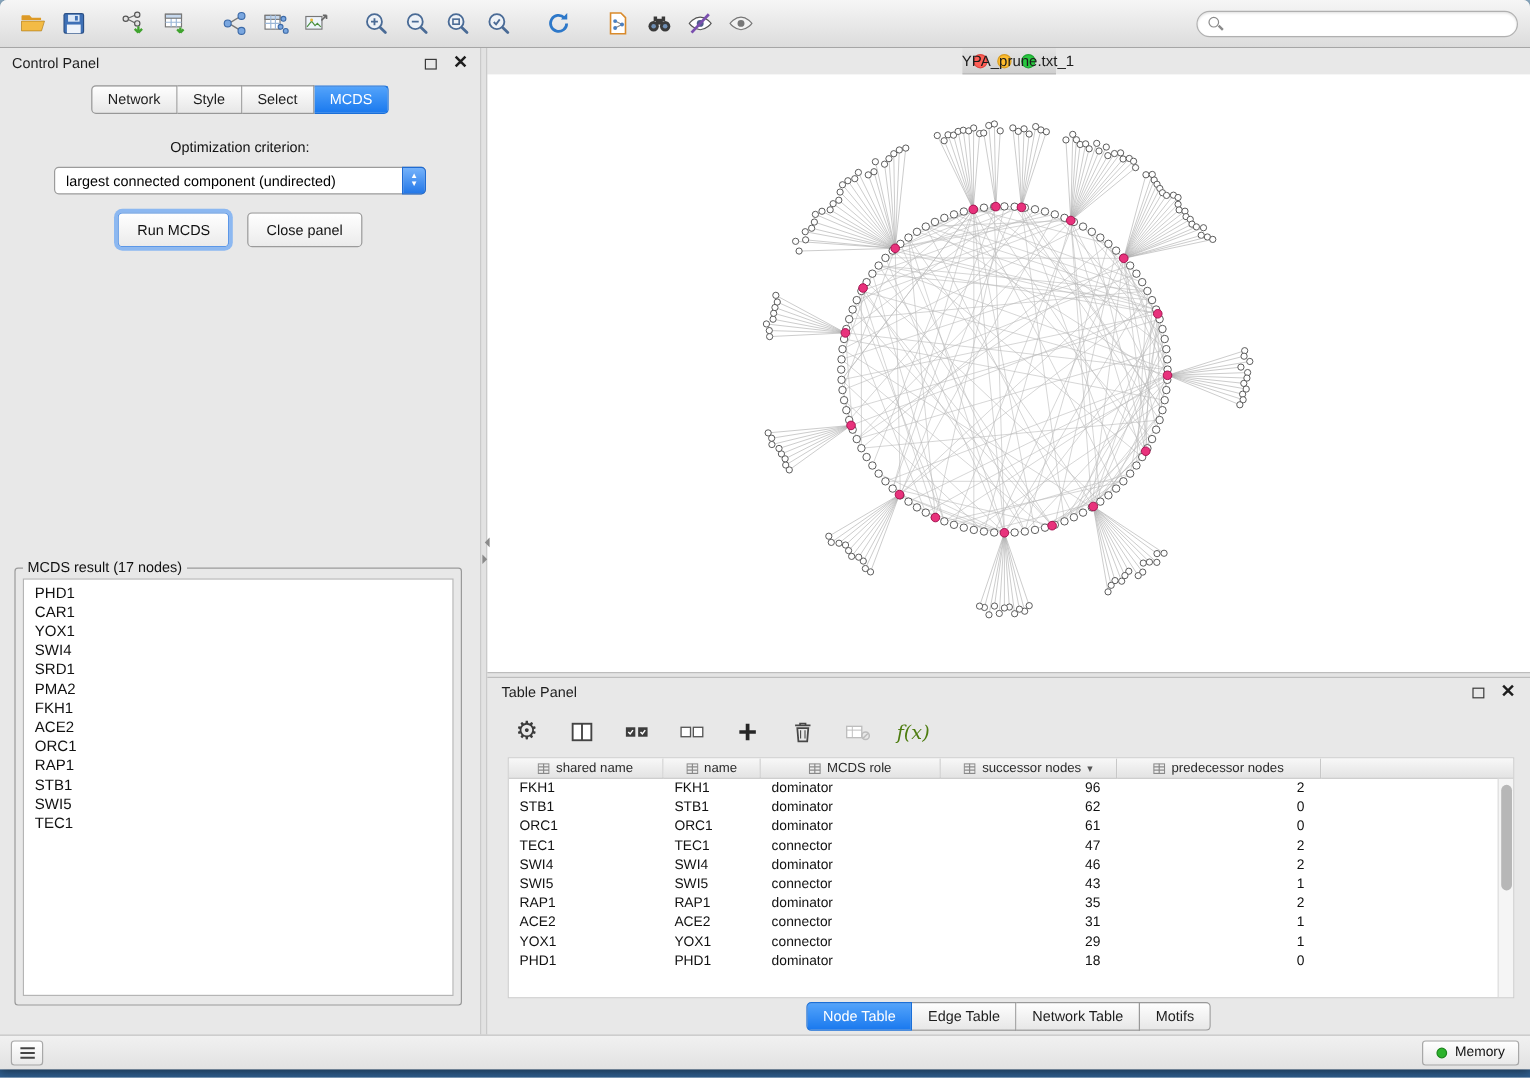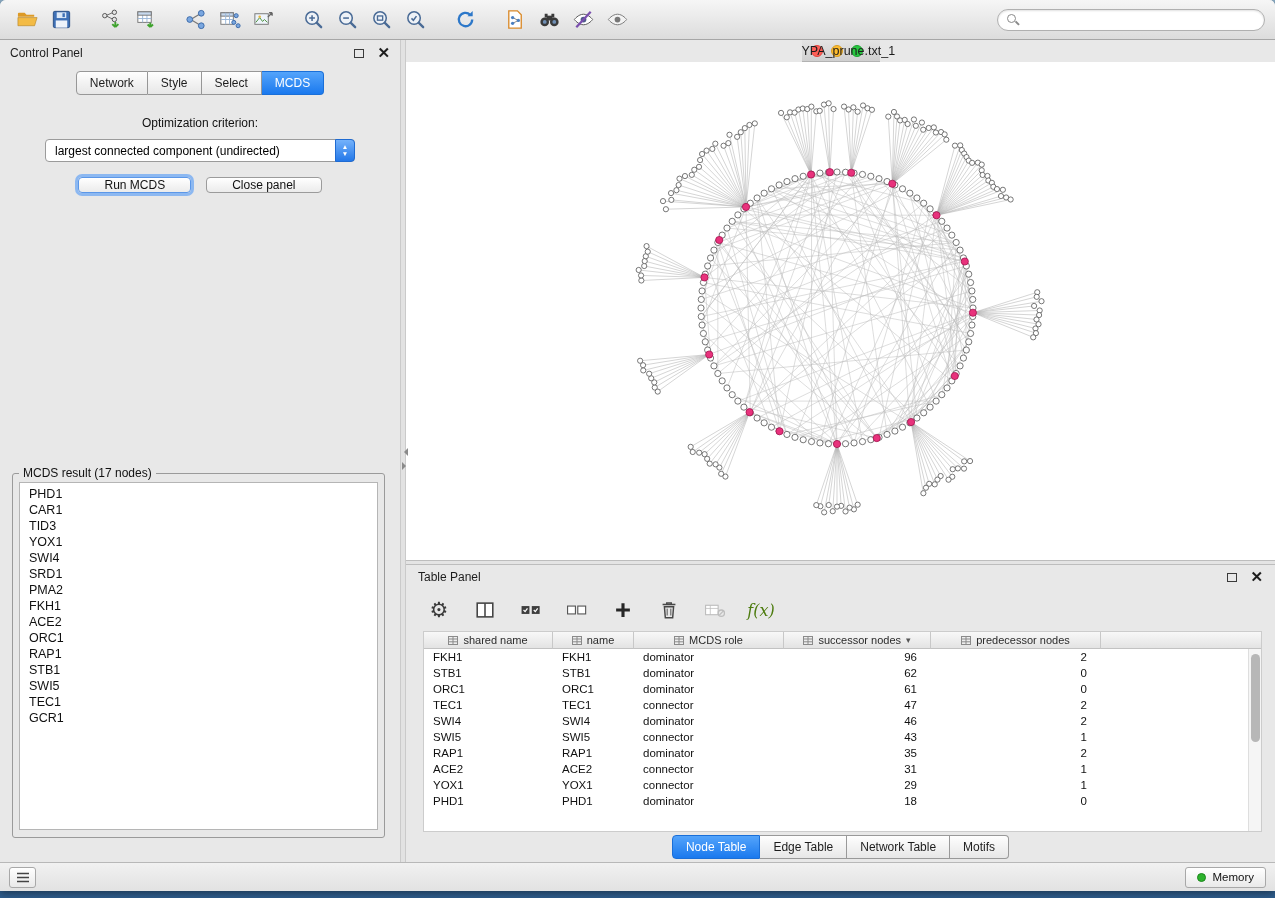--- a/index.html
+++ b/index.html
@@ -45,21 +45,21 @@
   .tab:first-child { border-left: 1px solid #979797; border-radius: 4px 0 0 4px; }
   .tab:last-child { border-radius: 0 4px 4px 0; }
   .tab.active { background: linear-gradient(#54a4fb,#1a79ee); color: #fff; border-color: #1a6fd8; }
   .opt-label { text-align: center; font-size: 12px; margin-top: 21px; color: #111; }
   .combo { width: 310px; height: 23px; margin: 9px auto 0; background: #fff; border: 1px solid #9b9b9b;
            border-radius: 4px; display: flex; align-items: center; font-size: 12px; position: relative; padding: 0 24px 0 9px; }
   .combo-stepper { position: absolute; right: -1px; top: -1px; width: 20px; height: 23px; border-radius: 0 4px 4px 0;
            background: linear-gradient(#74b2fb,#2478e8); border: 1px solid #1f6bd2; display: flex; flex-direction: column;
            align-items: center; justify-content: center; color: #fff; font-size: 6.5px; line-height: 6.5px; }
   .btn-row { display: flex; justify-content: center; gap: 15px; margin-top: 15px; }
-  .btn { font-size: 12px; height: 16px; padding: 0 25px; background: linear-gradient(#ffffff,#ebebeb);
+  .btn { font-size: 12px; height: 29px; padding: 0 15px; background: linear-gradient(#ffffff,#ebebeb);
          border: 1px solid #9b9b9b; border-radius: 4px; color: #111; cursor: default; font-family: inherit; }
   .btn.focus { box-shadow: 0 0 0 3px rgba(90,158,246,.65); border-color: #5b97e8; }
   .cp-spacer { flex: 1; }
   fieldset { margin: 0 15px 24px 12px; border: 1px solid #9a9a9a; border-radius: 3px; padding: 2px 6px 7px; }
   legend { font-size: 12px; padding: 0 4px; color: #111; }
   .listbox { background: #fff; border: 1px solid #b5b5b5; height: 348px; overflow: hidden; padding: 3px 0; }
   .list-item { font-size: 12.5px; height: 16px; line-height: 16px; padding: 0 9px; color: #111; white-space: nowrap; }
   
   .v-split { width: 6px; background: #e2e2e2; border-left: 1px solid #cacaca; border-right: 1px solid #cacaca; position: relative; }
   .v-split::before { content:""; position:absolute; top:408px; left:-1px; border:4px solid transparent; border-right-color:#8a8a8a; }
@@ -280,33 +280,31 @@
       <div class="btn-row">
         <button class="btn focus">Run MCDS</button>
         <button class="btn">Close panel</button>
       </div>
       <div class="cp-spacer"></div>
       <fieldset>
         <legend>MCDS result (17 nodes)</legend>
         <div class="listbox">
             <div class="list-item">PHD1</div>
             <div class="list-item">CAR1</div>
-            <div class="list-item">TID3</div>
             <div class="list-item">YOX1</div>
             <div class="list-item">SWI4</div>
             <div class="list-item">SRD1</div>
             <div class="list-item">PMA2</div>
             <div class="list-item">FKH1</div>
             <div class="list-item">ACE2</div>
             <div class="list-item">ORC1</div>
             <div class="list-item">RAP1</div>
             <div class="list-item">STB1</div>
             <div class="list-item">SWI5</div>
             <div class="list-item">TEC1</div>
-            <div class="list-item">GCR1</div>
           </div>
       </fieldset>
     </div>
 
     <div class="v-split"></div>
 
     <div class="right-side">
       <div class="network-frame">
         <div class="net-titlebar">
           <span class="light red"></span>

